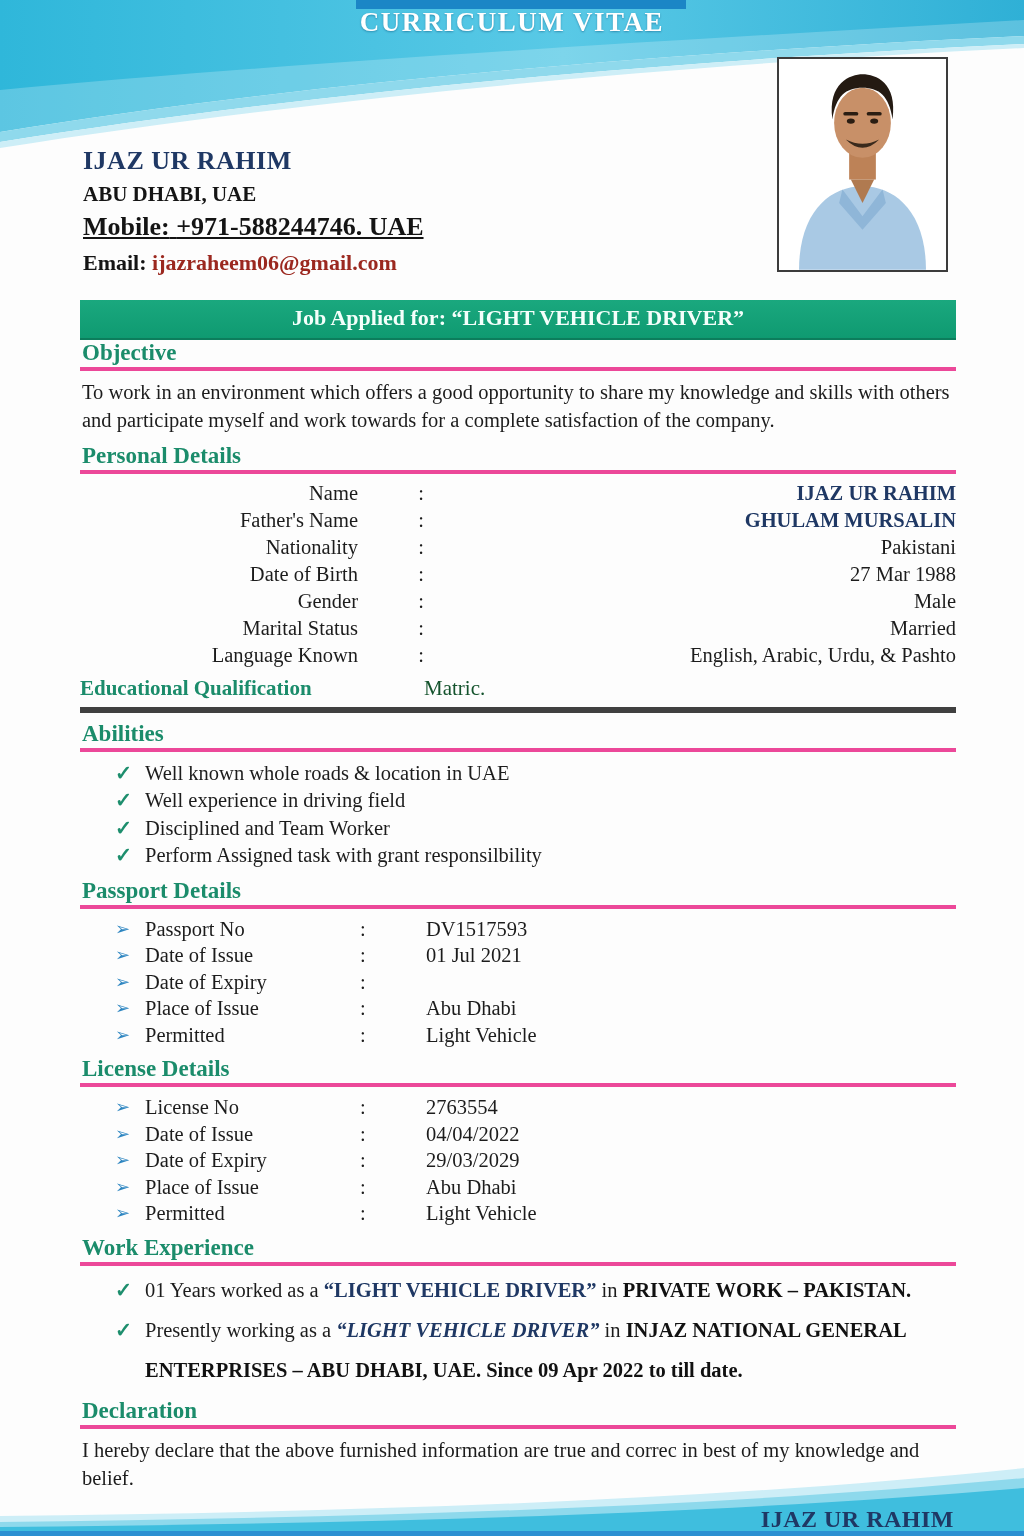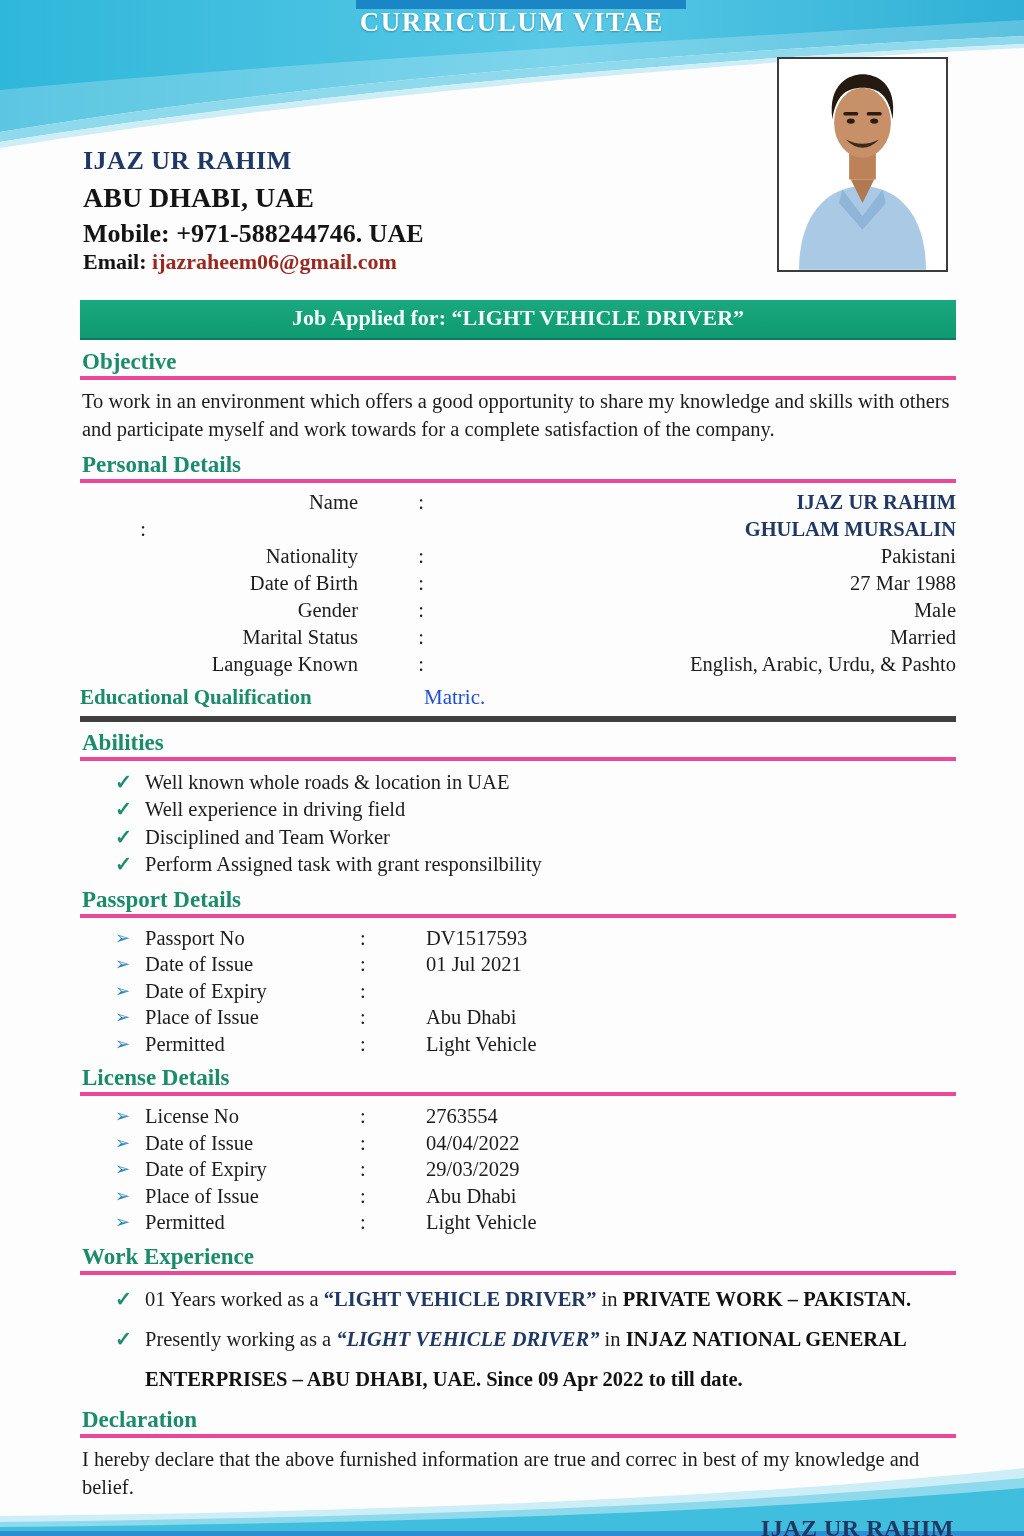--- a/index.html
+++ b/index.html
@@ -11,50 +11,50 @@
   
   .hdr-wave { position:absolute; top:0; left:0; width:1024px; height:210px; z-index:1; }
   .cv-title {
     position:absolute; top:7px; left:0; right:0; z-index:3; text-align:center;
     color:#ffffff; font-weight:bold; font-size:27px; letter-spacing:1.5px;
     text-shadow:0 1px 2px rgba(0,70,110,.45);
   }
   
   .contact { position:absolute; left:83px; top:146px; z-index:3; }
   .contact .name { font-size:26px; font-weight:bold; color:#1f3864; letter-spacing:.5px; margin-bottom:6px; }
-  .contact .loc { font-size:28px; font-weight:bold; color:#141414; margin-bottom:5px; }
-  .contact .mobile { font-size:26px; font-weight:bold; color:#141414; margin-bottom:0; }
+  .contact .loc { font-size:21px; font-weight:bold; color:#141414; margin-bottom:5px; }
+  .contact .mobile { font-size:26px; font-weight:bold; color:#141414; margin-bottom:8px;text-decoration:underline; }
   .contact .email { font-size:22px; font-weight:bold; color:#141414; }
   .contact .email .addr { color:#9b281f; }
   
   .photo {
     position:absolute; left:777px; top:57px; width:171px; height:215px; z-index:3;
     border:2px solid #3c3c3c; background:#ffffff; box-sizing:border-box;
   }
   .photo svg { display:block; width:100%; height:100%; }
   
   .body { position:absolute; left:80px; top:300px; width:876px; z-index:2; }
   .banner {
     background:linear-gradient(#1aa87e,#0f9a71);
     border-bottom:2px solid #0c7d5c;
     color:#f4fffb; font-weight:bold; font-size:22px; text-align:center;
-    padding:5px 0 7px; margin-bottom:9px;
+    padding:5px 0 7px; 
   }
   .sec-head { border-bottom:4px solid #ec4899; padding:0 0 1px 2px; margin-top:8px; }
   .sec-head h2 { margin:0; font-size:23px; color:#1b8c6b; font-weight:bold; }
   .para { font-size:20.5px; color:#1c1c1c; line-height:1.38; margin:7px 0 4px 2px; }
   .kv-wrap { margin-top:6px;text-align:right; }
   .kv { display:flex; font-size:20.5px; line-height:27px; color:#1c1c1c; }
   .kv .k { width:278px; }
   .kv .c { width:66px; }
   .kv .v { flex:1; }
   .kv .v.strong { color:#1f3864; font-weight:bold; }
   .edu-row { display:flex; font-size:21px; line-height:30px; border-bottom:6px solid #404040; padding-bottom:4px; margin-top:4px; }
   .edu-row .k { width:344px; color:#1b8c6b; font-weight:bold; }
-  .edu-row .v { flex:1; color:#1d4ed8; }
+  .edu-row .v { flex:1; color:#14532d; }
   .check-list { margin:8px 0 2px; }
   .check-item { display:flex; font-size:20.5px; line-height:27.5px; color:#1c1c1c; }
   .check-item .ck { margin-left:35px; width:30px; color:#1d8e6d; font-weight:bold; }
   .brow-list { margin-top:7px; }
   .brow { display:flex; font-size:20.5px; line-height:26.5px; color:#1c1c1c; }
   .brow .ar { margin-left:35px; width:30px; color:#2e86c1; font-size:18px; }
   .brow .k { width:215px; }
   .brow .c { width:66px; }
   .brow .v { flex:1; }
   .work-list { margin-top:4px; }
@@ -133,20 +133,21 @@
     <div class="sec-head">
       <h2>Personal Details</h2>
     </div>
     <div class="kv-wrap">
       <div class="kv">
           <span class="k">Name</span>
           <span class="c">:</span>
           <span class="v strong">IJAZ UR RAHIM</span>
         </div>
       <div class="kv">
+          <span class="k">Father's Name</span>
           <span class="c">:</span>
           <span class="v strong">GHULAM MURSALIN</span>
         </div>
       <div class="kv">
           <span class="k">Nationality</span>
           <span class="c">:</span>
           <span class="v">Pakistani</span>
         </div>
       <div class="kv">
           <span class="k">Date of Birth</span>

